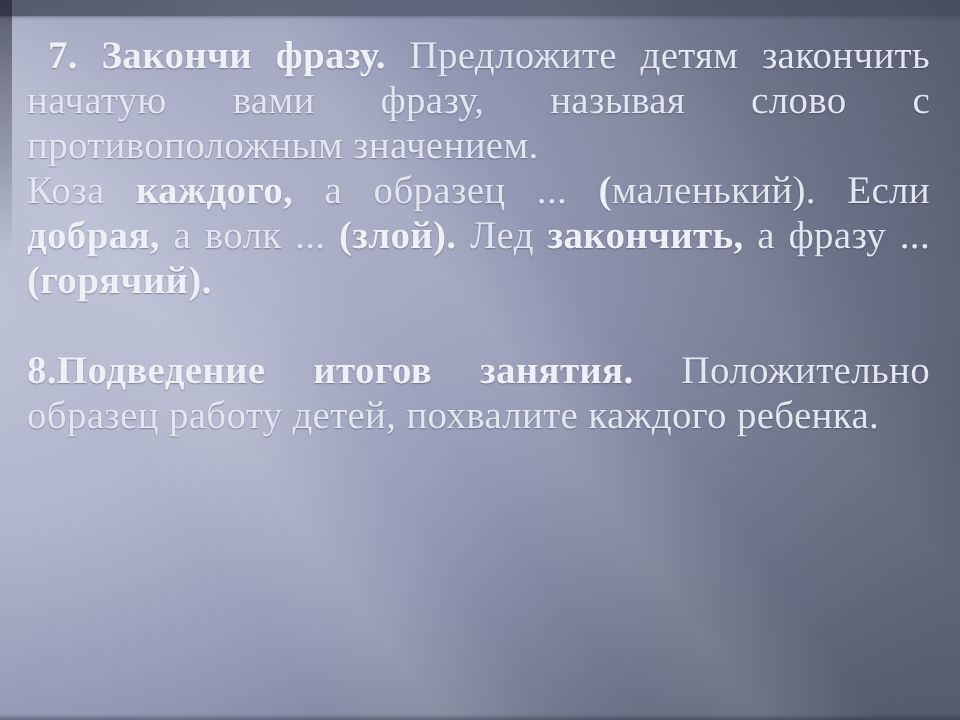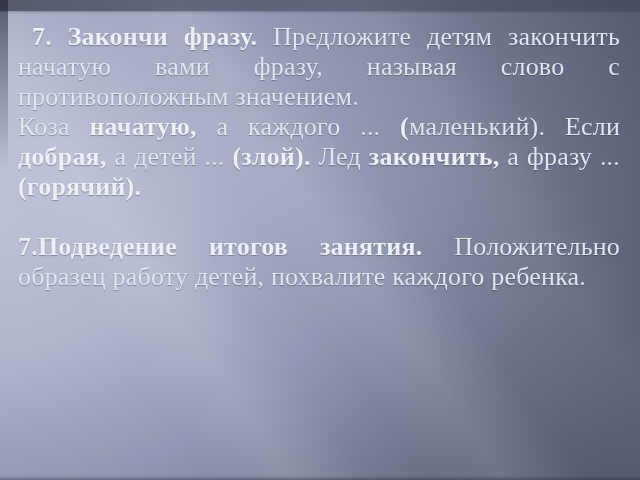--- a/index.html
+++ b/index.html
@@ -60,17 +60,17 @@
 </head>
 <body>
 
 <div class="slide">
   <div class="streaks"></div>
   <div class="top-strip"></div>
   <div class="left-strip"></div>
   <div class="bottom-edge"></div>
   <div class="text-block">
       <p class="indent"><b>7. Закончи фразу. </b><span>Предложите детям закончить начатую вами фразу, называя слово с противоположным значением.</span></p>
-      <p><span>Коза </span><b>начатую,</b><span> а каждого ... </span><b>(</b><span>маленький). Если </span><b>добрая,</b><span> а детей ... </span><b>(злой).</b><span> Лед </span><b>закончить,</b><span> а фразу ... </span><b>(горячий).</b></p>
+      <p><span>Коза </span><b>каждого,</b><span> а образец ... </span><b>(</b><span>маленький). Если </span><b>добрая,</b><span> а волк ... </span><b>(злой).</b><span> Лед </span><b>закончить,</b><span> а фразу ... </span><b>(горячий).</b></p>
       <p class="blank">&nbsp;</p>
-      <p><b>7.Подведение итогов занятия. </b><span>Положительно образец работу детей, похвалите каждого ребенка.</span></p>
+      <p><b>8.Подведение итогов занятия. </b><span>Положительно образец работу детей, похвалите каждого ребенка.</span></p>
     </div>
 </div>
 
 </body></html>

